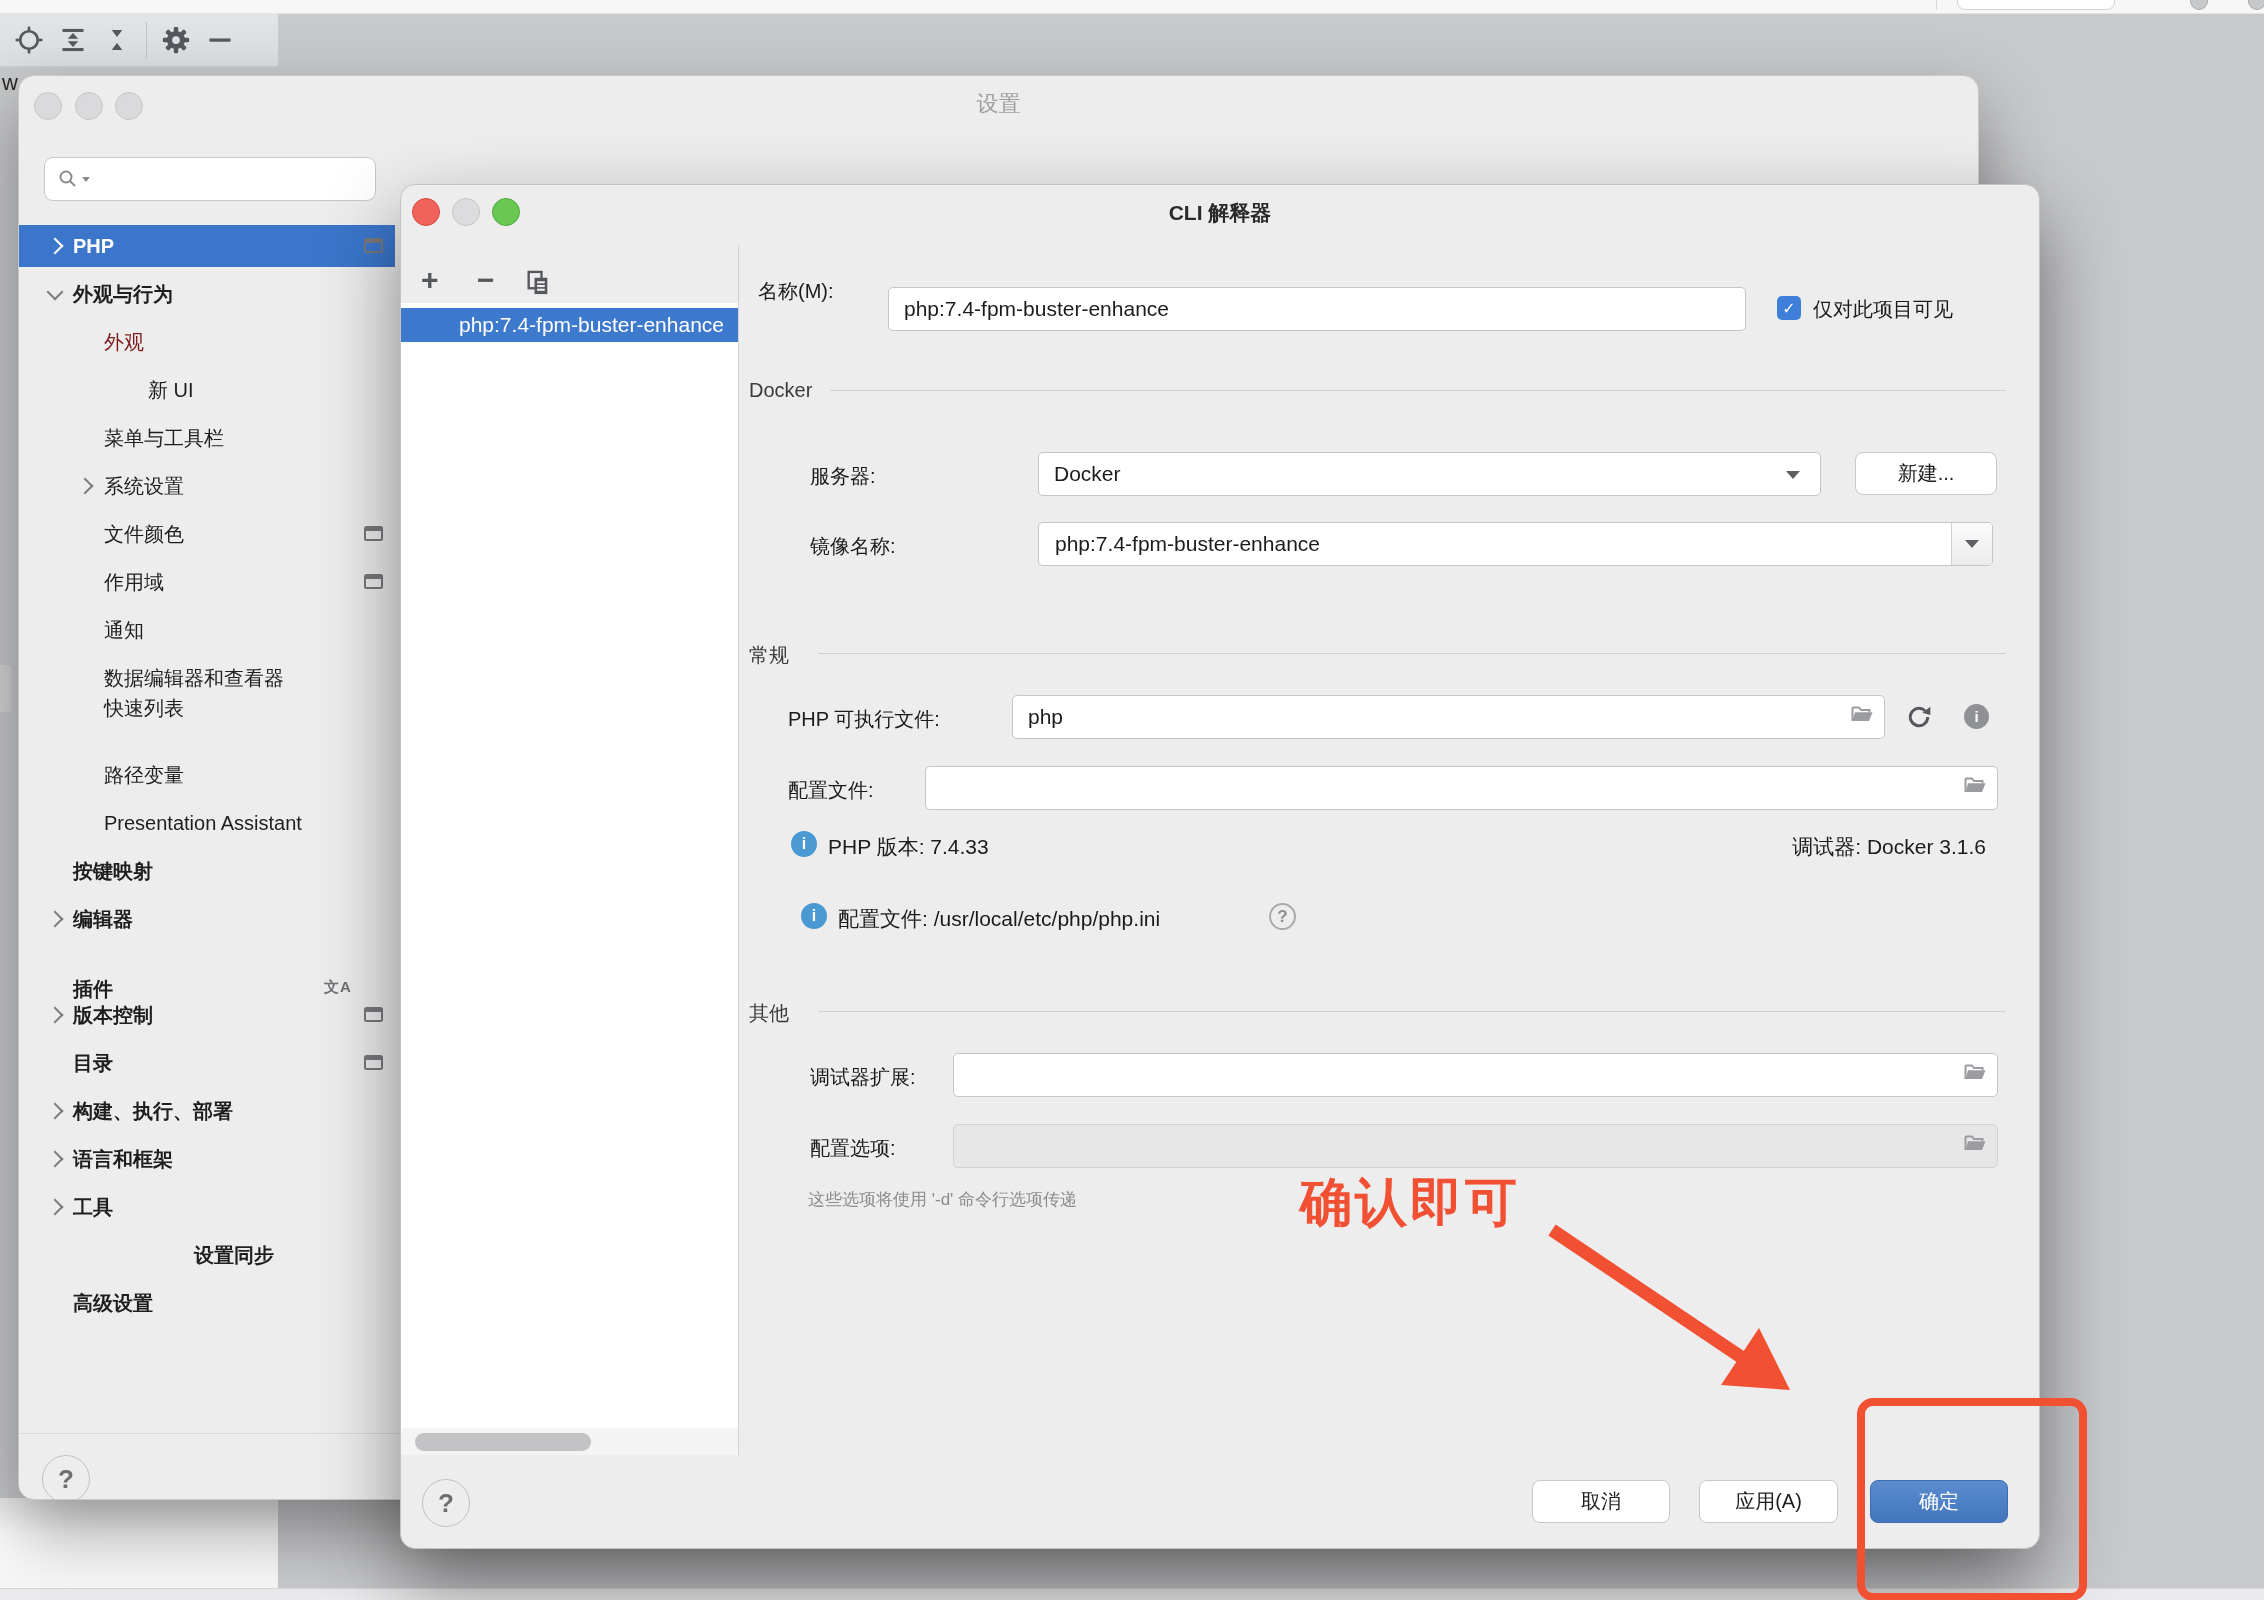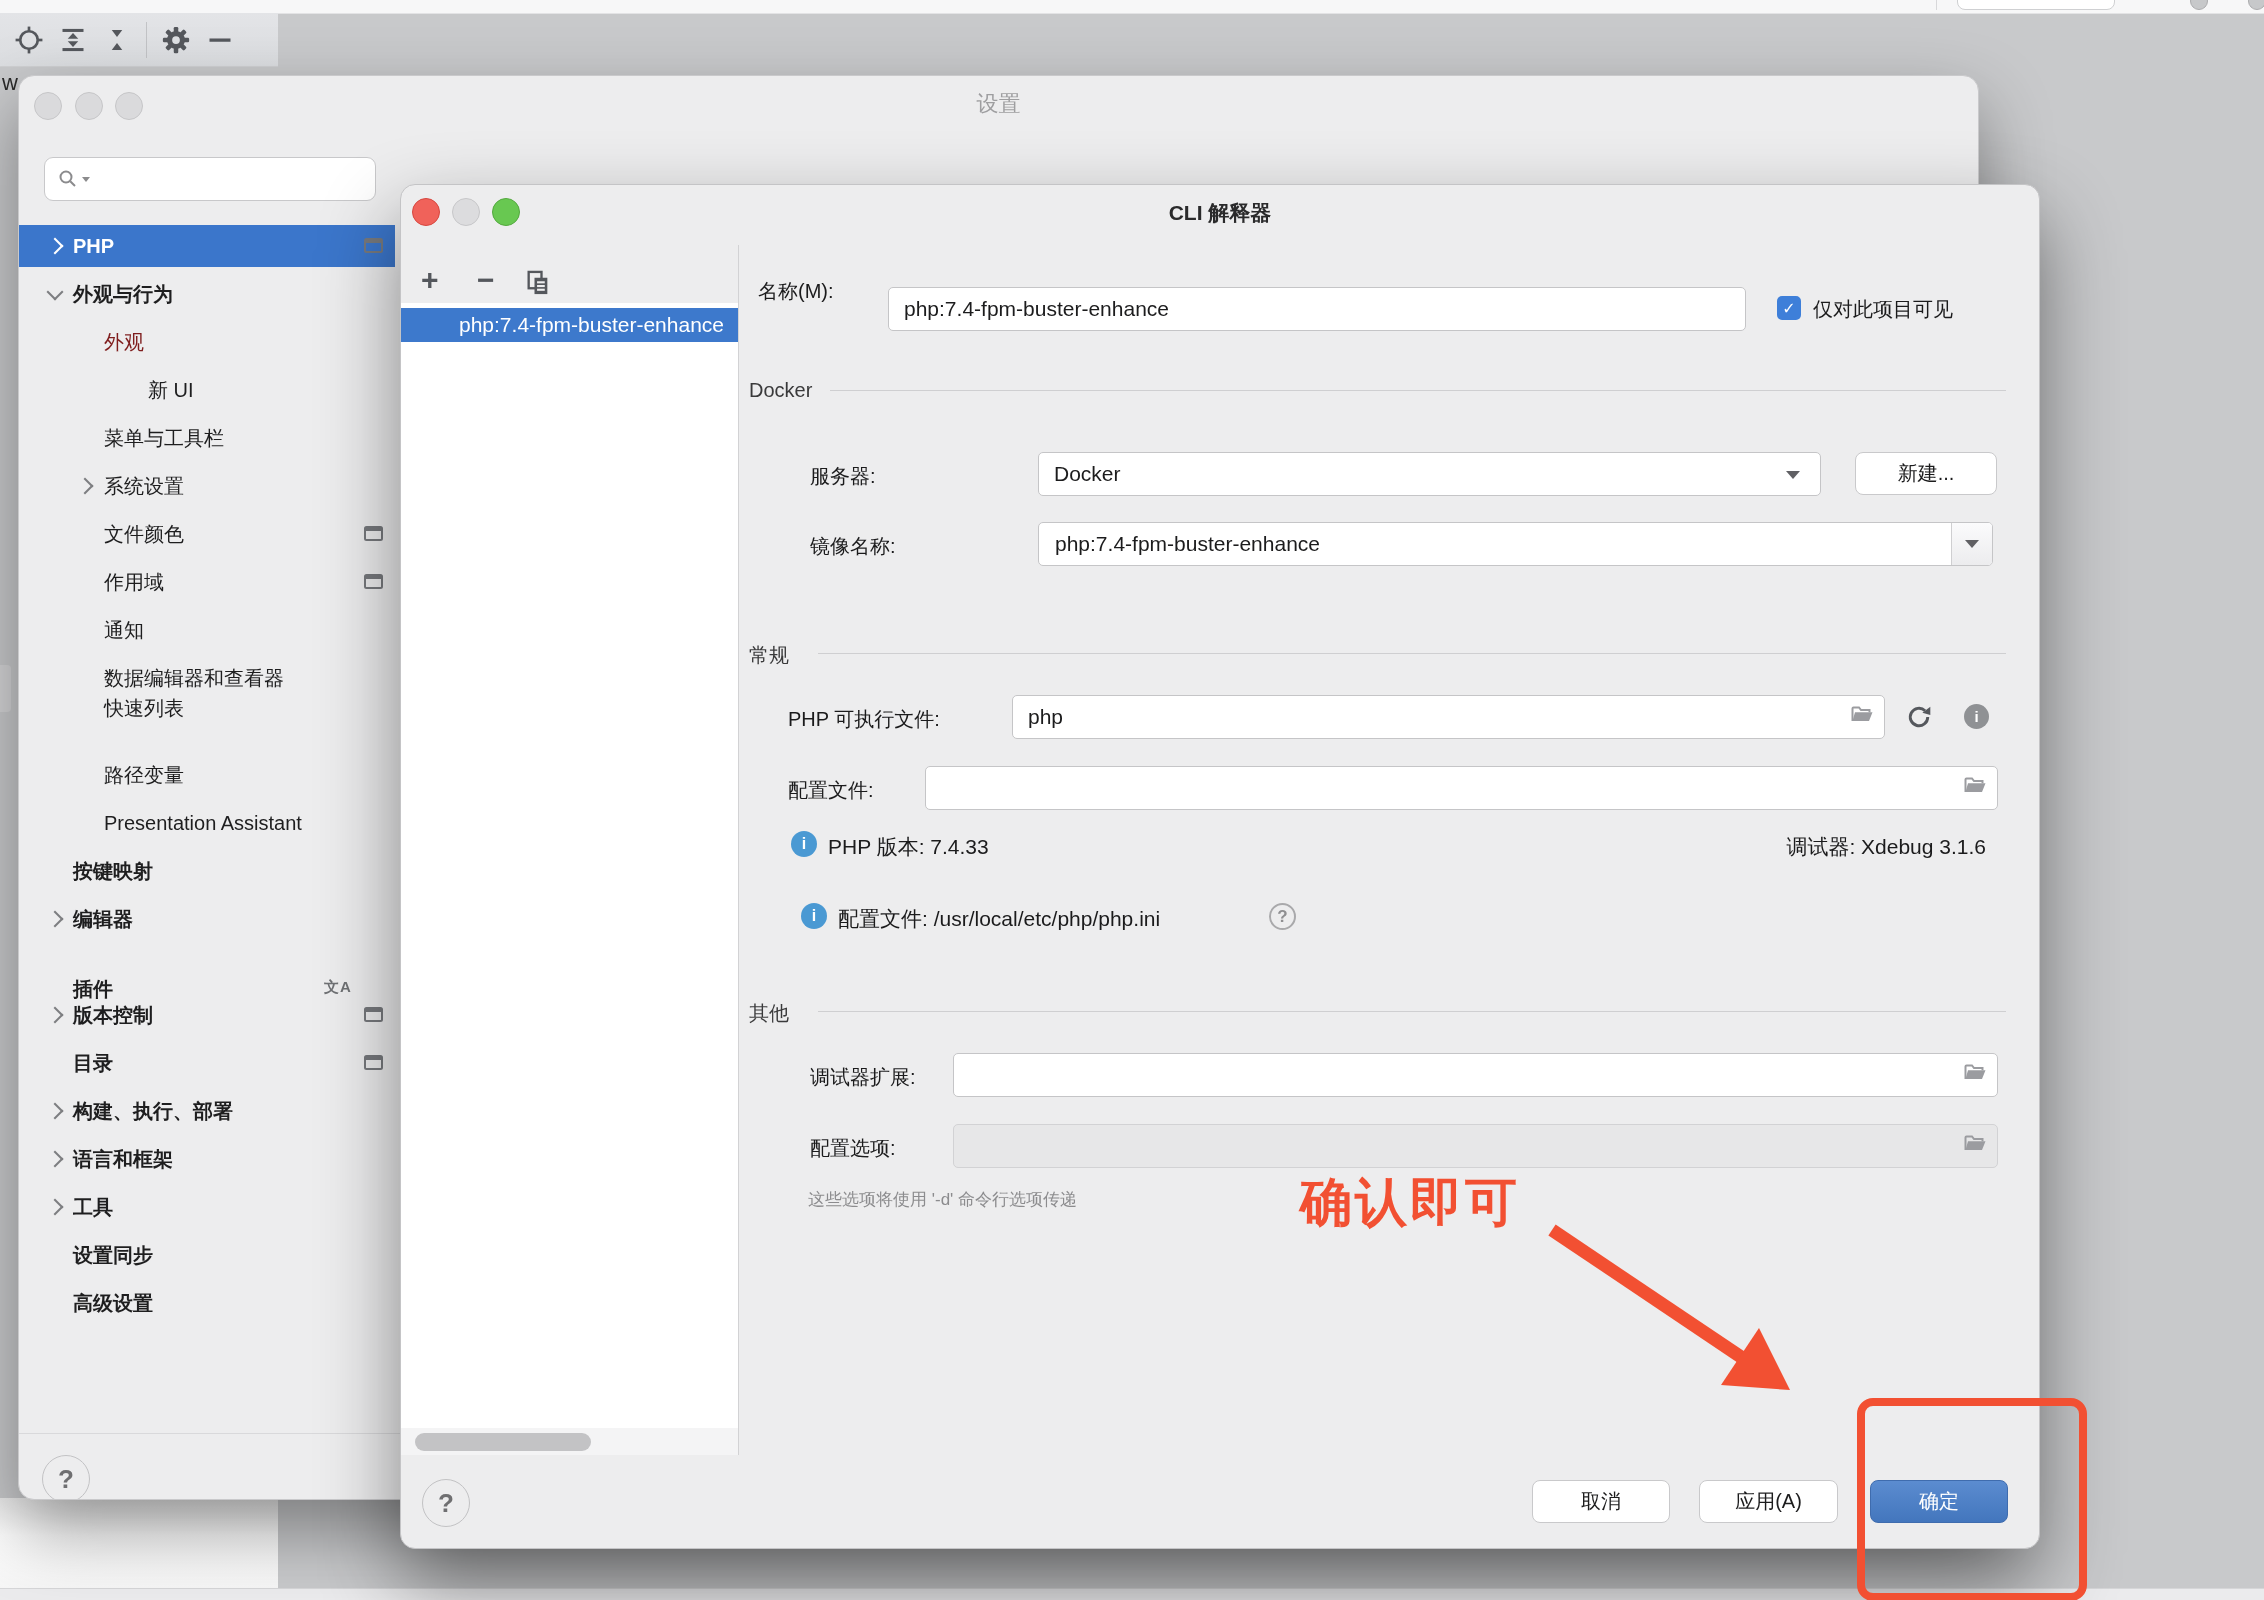--- a/index.html
+++ b/index.html
@@ -234,21 +234,21 @@
           <span class="lbl">构建、执行、部署</span>
         </div>
         <div class="srow bold" style="top: 1062px;">
           <span class="chev right"></span>
           <span class="lbl">语言和框架</span>
         </div>
         <div class="srow bold" style="top: 1110px;">
           <span class="chev right"></span>
           <span class="lbl">工具</span>
         </div>
-        <div class="srow bold" style="top: 1158px;">
+        <div class="srow bold" style="top: 1158px; justify-content: center;">
           <span class="lbl">设置同步</span>
         </div>
         <div class="srow bold" style="top: 1206px;">
           <span class="lbl">高级设置</span>
         </div>
       </div>
 
     <div class="abs win-foot-line"></div>
     <div class="abs helpcircle" style="left:23px;top:1379px;">
       <span>?</span>
@@ -340,21 +340,21 @@
           <path d="M2.5 16.5 L2.5 4 Q2.5 3 3.5 3 L9 3 L11 5.5 L19.5 5.5 L19.5 7.8" fill="none" stroke="#9b9ca0" stroke-width="2"></path>
           <path d="M5 7.8 L22.5 7.8 L19 16.5 L2.5 16.5 Z" fill="#9b9ca0"></path>
         </svg>
       </span>
     </div>
 
     <span class="abs info-blue" style="left:390px;top:646px;">
       <span>i</span>
     </span>
     <div class="abs lbl20" style="left:427px;top:648px;font-size:21px;">PHP 版本: 7.4.33</div>
-    <div class="abs lbl20" style="left:1215px;top:648px;width:370px;text-align:right;font-size:21px;">调试器: Xdebug 3.1.6</div>
+    <div class="abs lbl20" style="left:1215px;top:648px;width:370px;text-align:right;font-size:21px;">调试器: Docker 3.1.6</div>
 
     <span class="abs info-blue" style="left:400px;top:718px;">
       <span>i</span>
     </span>
     <div class="abs lbl20" style="left:437px;top:720px;font-size:21px;">配置文件: /usr/local/etc/php/php.ini</div>
     <span class="abs qmark" style="left:868px;top:718px;">
       <span>?</span>
     </span>
 
     <div class="abs sect" style="left:348px;top:815px;">其他</div>

